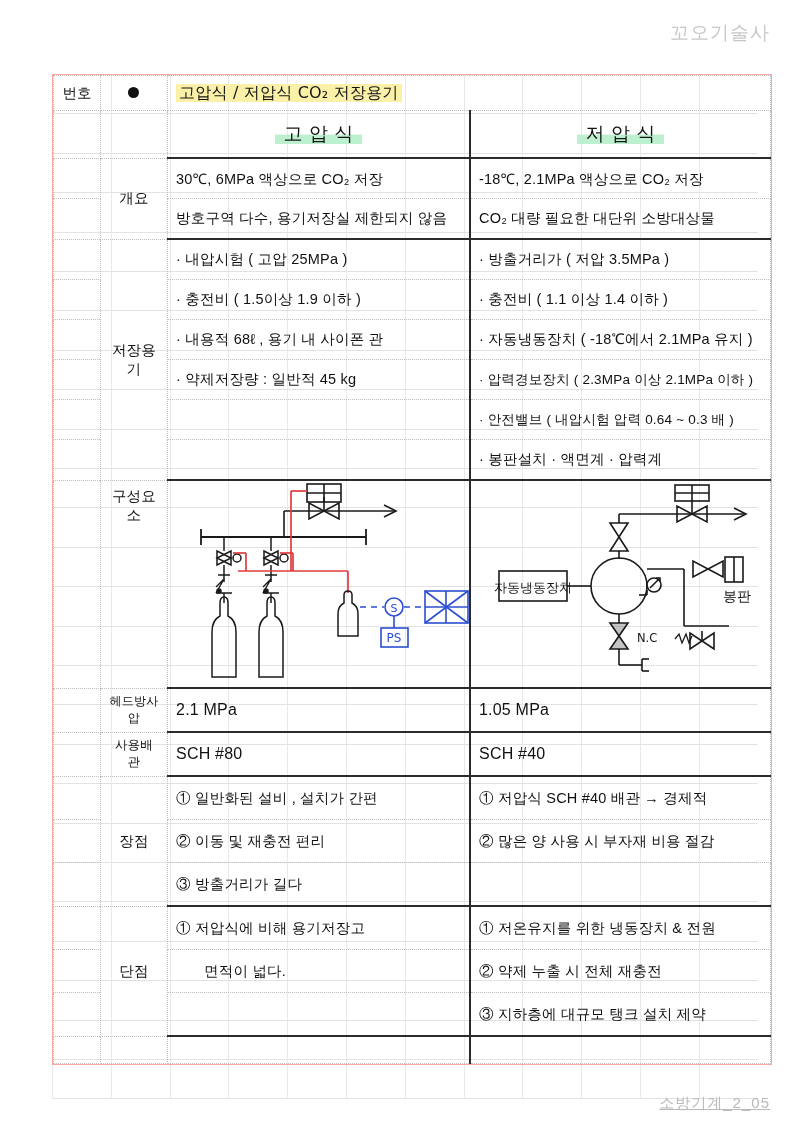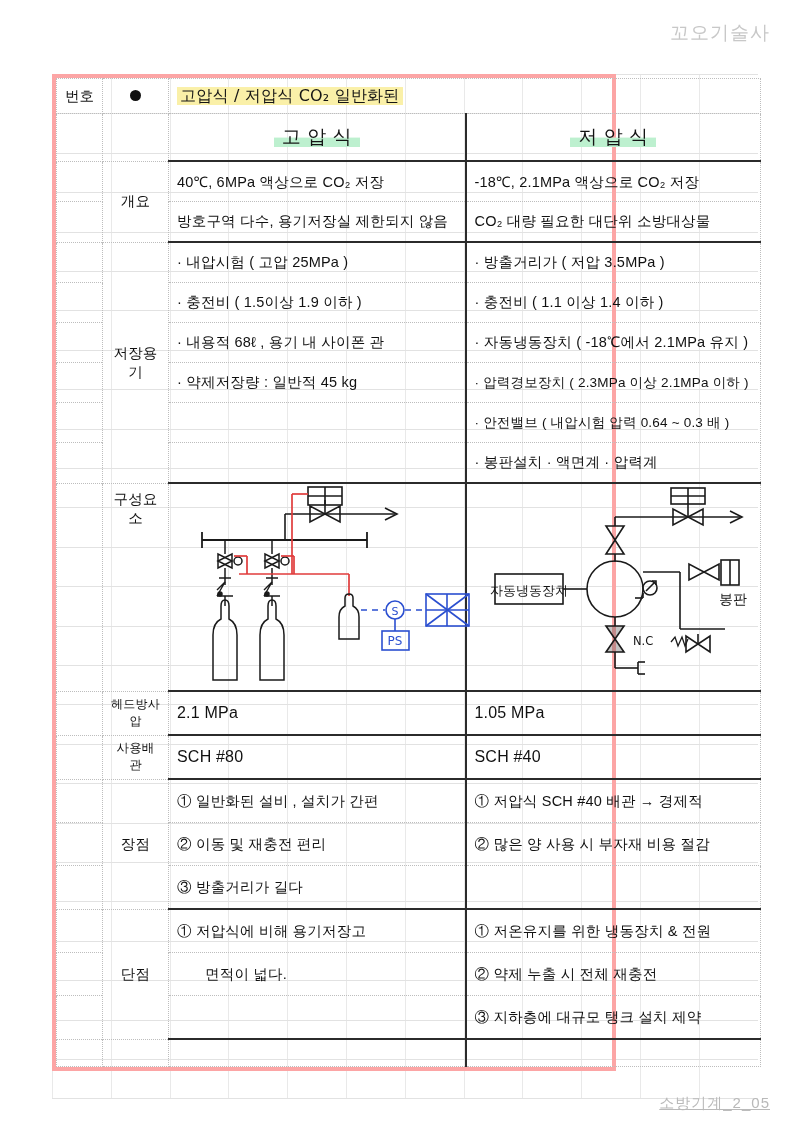--- a/index.html
+++ b/index.html
@@ -47,22 +47,22 @@
       repeating-linear-gradient(to right,  #e2e2e2 0px, #e2e2e2 1px, transparent 1px, transparent 58.8px);
     opacity: .75;
     pointer-events: none;
   }
 
   
   #sheet {
     position: absolute;
     left: 52px;
     top: 74px;
-    width: 564px;
-    border: 4px solid #fca5a5;
+    width: 720px;
+    border: 1px solid #fca5a5;
     box-sizing: border-box;
     background: transparent;
   }
   table.main {
     width: 100%;
     border-collapse: collapse;
     table-layout: fixed;
   }
   table.main td {
     border: 1px dotted #bdbdbd;
@@ -140,39 +140,39 @@
           <col class="c-lo">
       </colgroup>
       <tbody>
 
         <tr>
           <td class="cat title-cell">번호</td>
           <td class="cat title-cell">
             <span class="dot"></span>
           </td>
           <td class="title-cell" colspan="2">
-            <span class="hand hl-yellow">고압식 / 저압식 CO₂ 일반화된</span>
+            <span class="hand hl-yellow">고압식 / 저압식 CO₂ 저장용기</span>
           </td>
         </tr>
 
         <tr>
           <td></td>
           <td></td>
           <td class="colhead thick-r thick-b">
             <span class="hand hl-green" style="font-size:19px">고 압 식</span>
           </td>
           <td class="colhead thick-b">
             <span class="hand hl-green" style="font-size:19px">저 압 식</span>
           </td>
         </tr>
 
         <tr>
           <td></td>
           <td class="cat hand" rowspan="2">개요</td>
-          <td class="hand rowtxt thick-r" style="height:39px">40℃,  6MPa  액상으로  CO₂ 저장</td>
+          <td class="hand rowtxt thick-r" style="height:39px">30℃,  6MPa  액상으로  CO₂ 저장</td>
           <td class="hand rowtxt">-18℃, 2.1MPa  액상으로  CO₂ 저장</td>
         </tr>
         <tr>
           <td></td>
           <td class="hand rowtxt thick-r thick-b" style="height:39px">방호구역 다수, 용기저장실 제한되지 않음</td>
           <td class="hand rowtxt thick-b">CO₂ 대량 필요한 대단위  소방대상물</td>
         </tr>
 
         <tr>
           <td></td>

